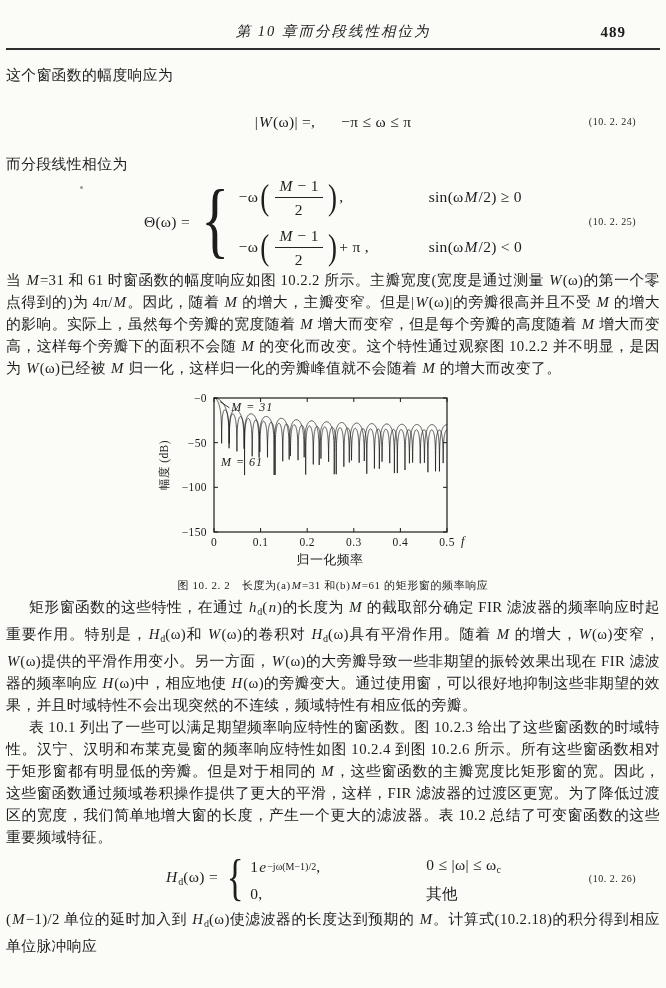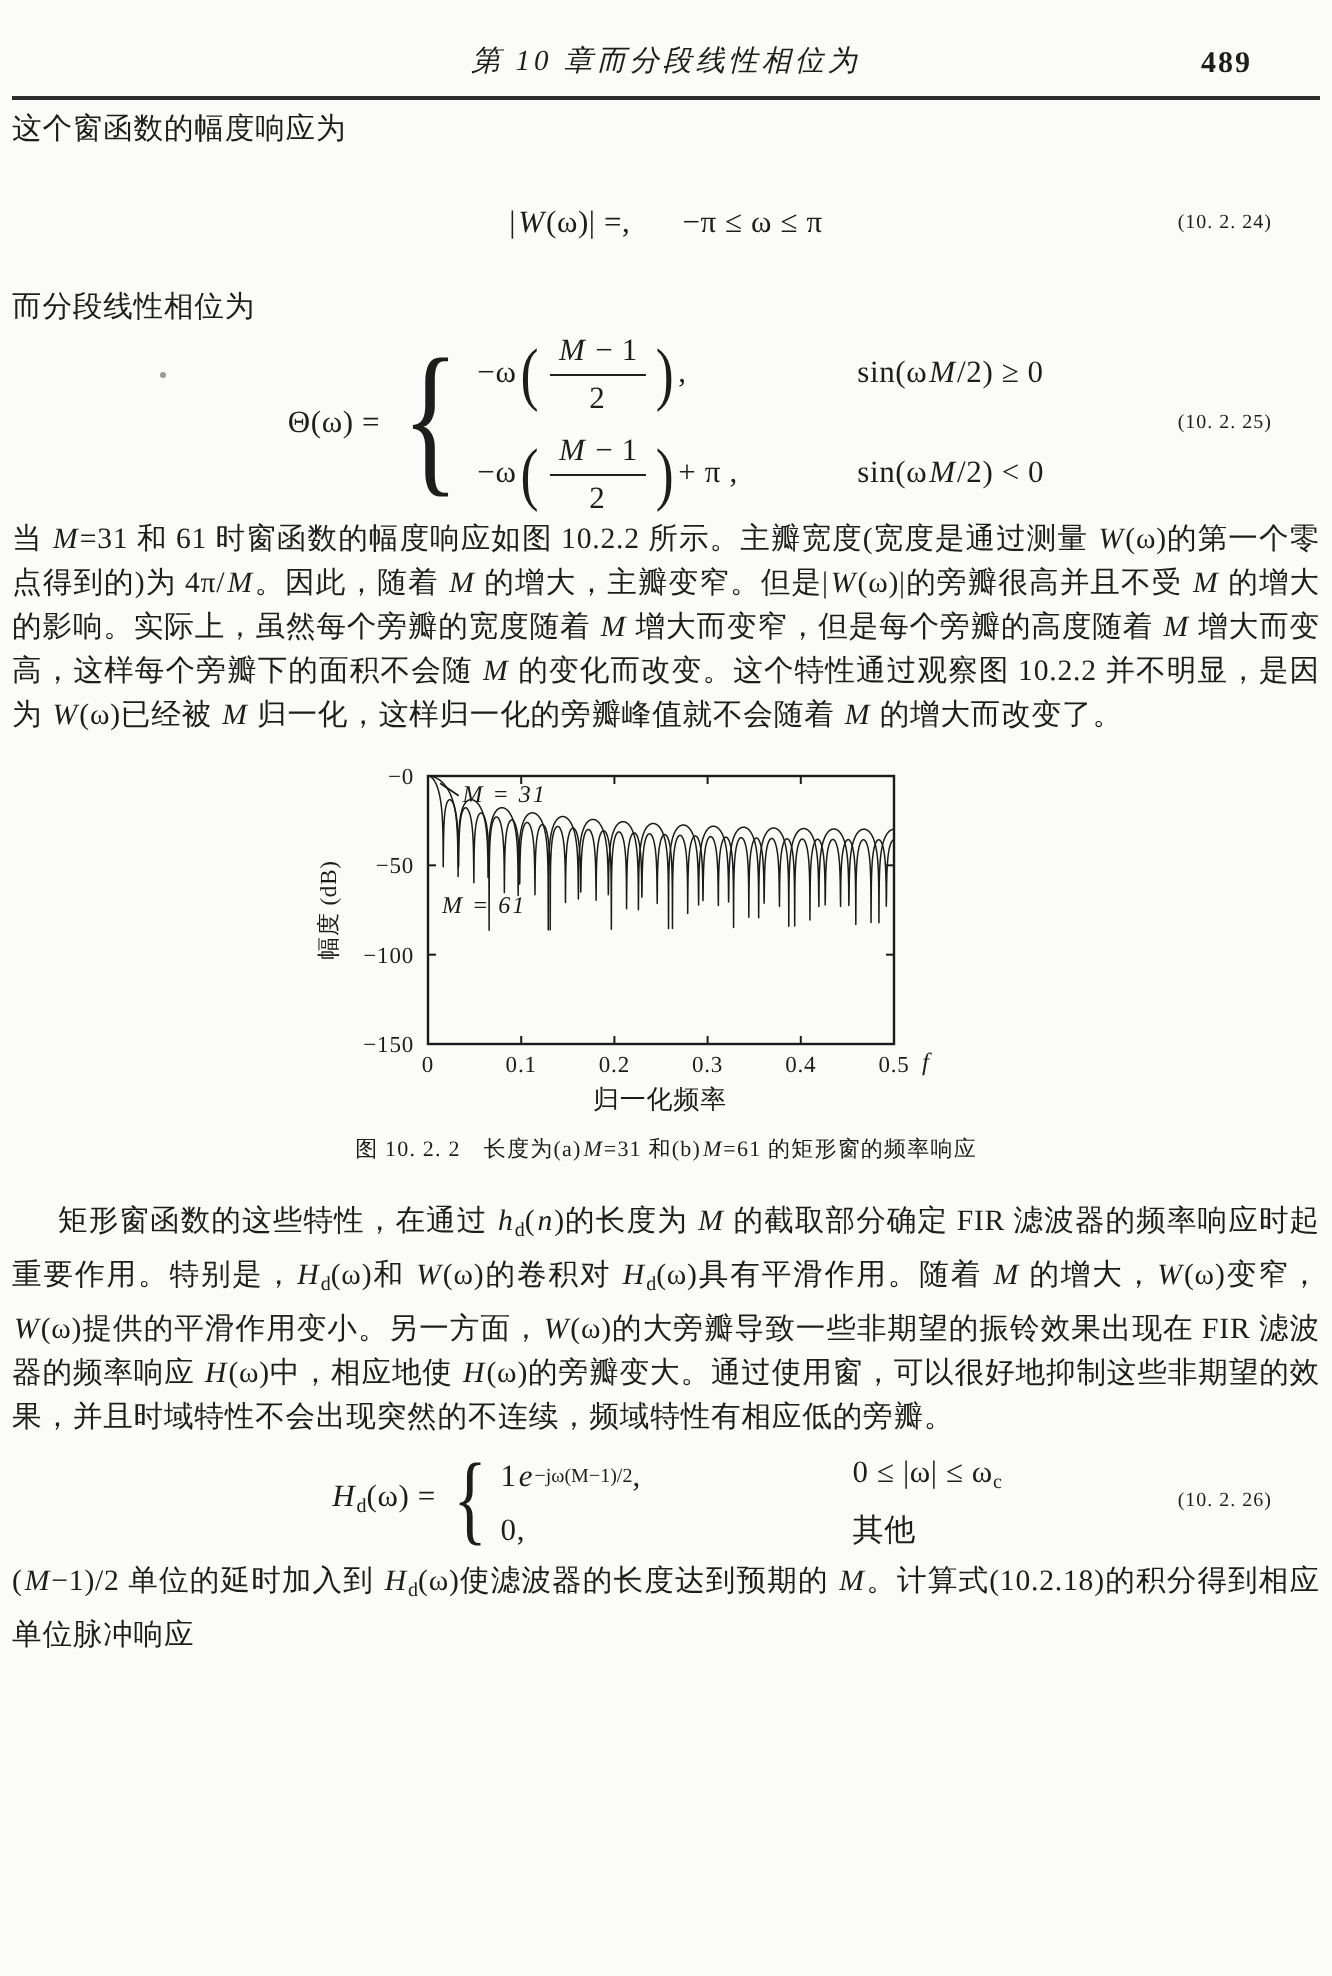--- a/index.html
+++ b/index.html
@@ -53,21 +53,21 @@
 <div class="page">
 
   <div class="pagehead">
     <span>第 10 章</span>
     <span>而分段线性相位为</span>
     <span class="pagenum">489</span>
   </div>
 
   <div class="speck"></div>
 
-  <p style="margin-top:4px">这个窗函数的幅度响应为</p>
+  <p style="margin-top:14px">这个窗函数的幅度响应为</p>
 
   <div class="equation" style="margin:9px 0 4px;height:54px;">
     <div class="eq-center">
       <span>|<i>W</i>(ω)| = </span>
       <span>,</span>
       <span class="cond-gap">−π ≤ ω ≤ π</span>
     </div>
     <span class="eq-label">(10. 2. 24)</span>
   </div>
 
@@ -155,21 +155,22 @@
           <line x1="85.378" y1="20.826666666666668" x2="76.05799999999999" y2="14.573333333333334" stroke="#1b1b1b" stroke-width="0.9"></line>
           <text x="76.99" y="79.32" font-size="12" font-style="italic" letter-spacing="1" fill="#1b1b1b">M = 61</text>
         </g>
       <text x="24" y="78" transform="rotate(-90 24 78)" text-anchor="middle" font-size="11.5" fill="#1b1b1b">幅度 (dB)</text>
       <text x="186" y="177" text-anchor="middle" font-size="13" fill="#1b1b1b">归一化频率</text>
       <text x="317" y="158" font-style="italic" font-size="12.5" fill="#1b1b1b">f</text>
     </svg>
     <div class="caption">图 10. 2. 2　长度为(a)<i>M</i>=31 和(b)<i>M</i>=61 的矩形窗的频率响应</div>
   </div>
 
-  <p class="indent" style="margin-top:14px">矩形窗函数的这些特性，在通过 <i>h</i><sub>d</sub>(<i>n</i>)的长度为 <i>M</i> 的截取部分确定 FIR 滤波器的频率响应时起重要作用。特别是，<i>H</i><sub>d</sub>(ω)和 <i>W</i>(ω)的卷积对 <i>H</i><sub>d</sub>(ω)具有平滑作用。随着 <i>M</i> 的增大，<i>W</i>(ω)变窄，<i>W</i>(ω)提供的平滑作用变小。另一方面，<i>W</i>(ω)的大旁瓣导致一些非期望的振铃效果出现在 FIR 滤波器的频率响应 <i>H</i>(ω)中，相应地使 <i>H</i>(ω)的旁瓣变大。通过使用窗，可以很好地抑制这些非期望的效果，并且时域特性不会出现突然的不连续，频域特性有相应低的旁瓣。</p>
+  <p class="indent" style="margin-top:0">矩形窗函数的这些特性，在通过 <i>h</i><sub>d</sub>(<i>n</i>)的长度为 <i>M</i> 的截取部分确定 FIR 滤波器的频率响应时起重要作用。特别是，<i>H</i><sub>d</sub>(ω)和 <i>W</i>(ω)的卷积对 <i>H</i><sub>d</sub>(ω)具有平滑作用。随着 <i>M</i> 的增大，<i>W</i>(ω)变窄，<i>W</i>(ω)提供的平滑作用变小。另一方面，<i>W</i>(ω)的大旁瓣导致一些非期望的振铃效果出现在 FIR 滤波器的频率响应 <i>H</i>(ω)中，相应地使 <i>H</i>(ω)的旁瓣变大。通过使用窗，可以很好地抑制这些非期望的效果，并且时域特性不会出现突然的不连续，频域特性有相应低的旁瓣。</p>
+  <p class="indent">表 10.1 列出了一些可以满足期望频率响应特性的窗函数。图 10.2.3 给出了这些窗函数的时域特性。汉宁、汉明和布莱克曼窗的频率响应特性如图 10.2.4 到图 10.2.6 所示。所有这些窗函数相对于矩形窗都有明显低的旁瓣。但是对于相同的 <i>M</i>，这些窗函数的主瓣宽度比矩形窗的宽。因此，这些窗函数通过频域卷积操作提供了更大的平滑，这样，FIR 滤波器的过渡区更宽。为了降低过渡区的宽度，我们简单地增大窗的长度，产生一个更大的滤波器。表 10.2 总结了可变窗函数的这些重要频域特征。</p>
 
   <div class="equation" style="margin:5px 0 3px;height:52px;">
     <div class="eq-center">
       <span><i>H</i><sub>d</sub>(ω) = </span>
       <span class="brace brace26">{</span>
       <div class="cases cases26">
         <div class="case-row">
           <span class="case-expr case-expr26">1<i>e</i><sup>−jω(M−1)/2</sup>,</span>
           <span class="case-cond">0 ≤ |ω| ≤ ω<sub>c</sub></span>
         </div>

